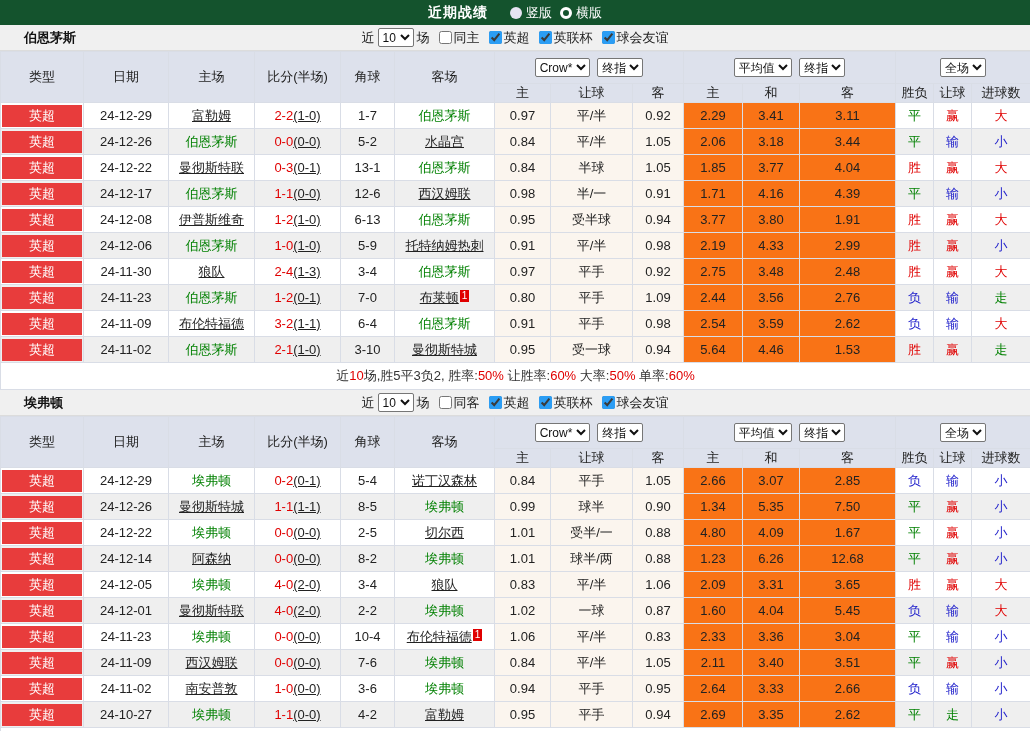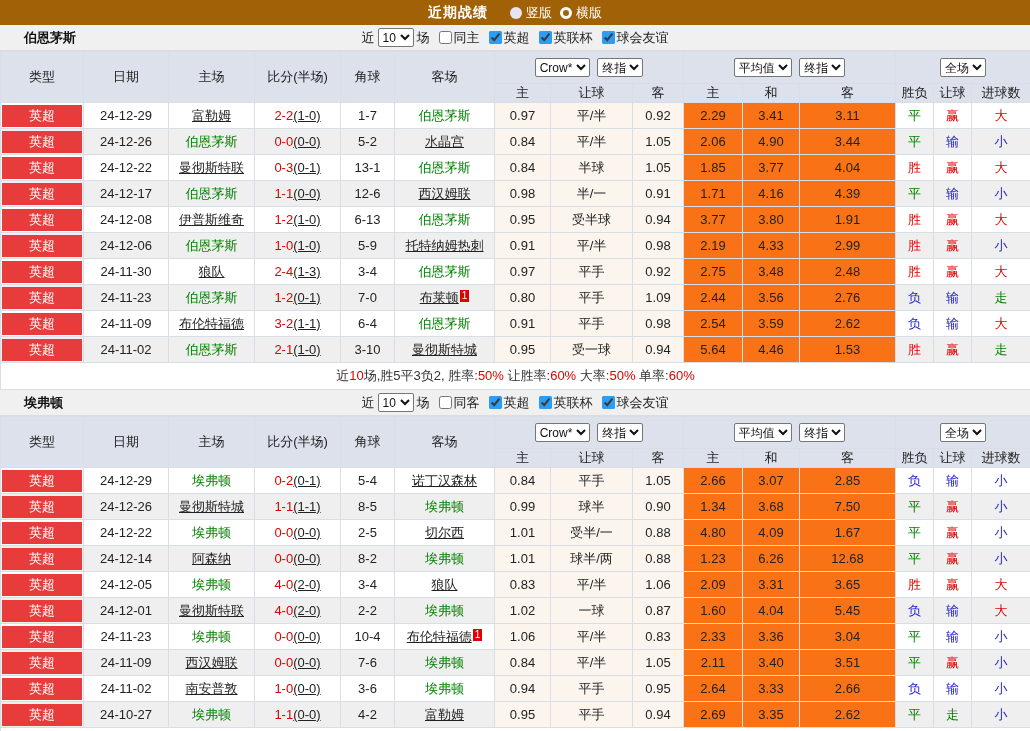--- a/index.html
+++ b/index.html
@@ -1,21 +1,21 @@
 <!DOCTYPE html>
 <html><head>
 <meta charset="utf-8">
 <style>
   * { box-sizing: border-box; }
   body {
     margin: 0; width: 1030px; height: 731px; overflow: hidden;
     background: #fff; font-family: "Liberation Sans", "DejaVu Sans", sans-serif;
   }
   .topbar {
-    height: 25px; background: #a16207; display: flex; align-items: center;
+    height: 25px; background: #14532d; display: flex; align-items: center;
     justify-content: center; color: #fff;
   }
   .topbar .title { font-weight: bold; font-size: 14px; margin-right: 14px; letter-spacing: 1px; }
   .radio { display: inline-block; box-sizing: border-box; width: 12px; height: 12px; border-radius: 50%; margin: 0 4px 0 8px; vertical-align: -2px; }
   .radio.filled { background: #e6e3f2; }
   .radio.hollow { border: 3px solid #fff; background: transparent; }
   .radio-label { font-size: 13px; }
 
   .section-bar {
     height: 26px; background: #f0f0f0; position: relative; display: flex;
@@ -159,21 +159,21 @@
         </td>
     <td>24-12-26</td>
     <td><span class="c-green">伯恩茅斯</span></td>
     <td><span class="c-red">0-0</span><span class="c-black">(0-0)</span></td>
     <td>5-2</td>
     <td><span class="c-black">水晶宫</span></td>
     <td class="cream">0.84</td>
     <td class="cream">平/半</td>
     <td class="cream">1.05</td>
     <td class="lblue">2.06</td>
-    <td class="lblue">4.90</td>
+    <td class="lblue">3.18</td>
     <td class="lblue">3.44</td>
     <td class="c-green">平</td>
     <td class="c-blue">输</td>
     <td class="c-blue">小</td>
   </tr>
       <tr>
     <td>
           <span class="league-badge">英超</span>
         </td>
     <td>24-12-22</td>
@@ -425,21 +425,21 @@
         </td>
     <td>24-12-26</td>
     <td><span class="c-black">曼彻斯特城</span></td>
     <td><span class="c-red">1-1</span><span class="c-black">(1-1)</span></td>
     <td>8-5</td>
     <td><span class="c-green">埃弗顿</span></td>
     <td class="cream">0.99</td>
     <td class="cream">球半</td>
     <td class="cream">0.90</td>
     <td class="lblue">1.34</td>
-    <td class="lblue">3.68</td>
+    <td class="lblue">5.35</td>
     <td class="lblue">7.50</td>
     <td class="c-green">平</td>
     <td class="c-red">赢</td>
     <td class="c-blue">小</td>
   </tr>
       <tr>
     <td>
           <span class="league-badge">英超</span>
         </td>
     <td>24-12-22</td>

